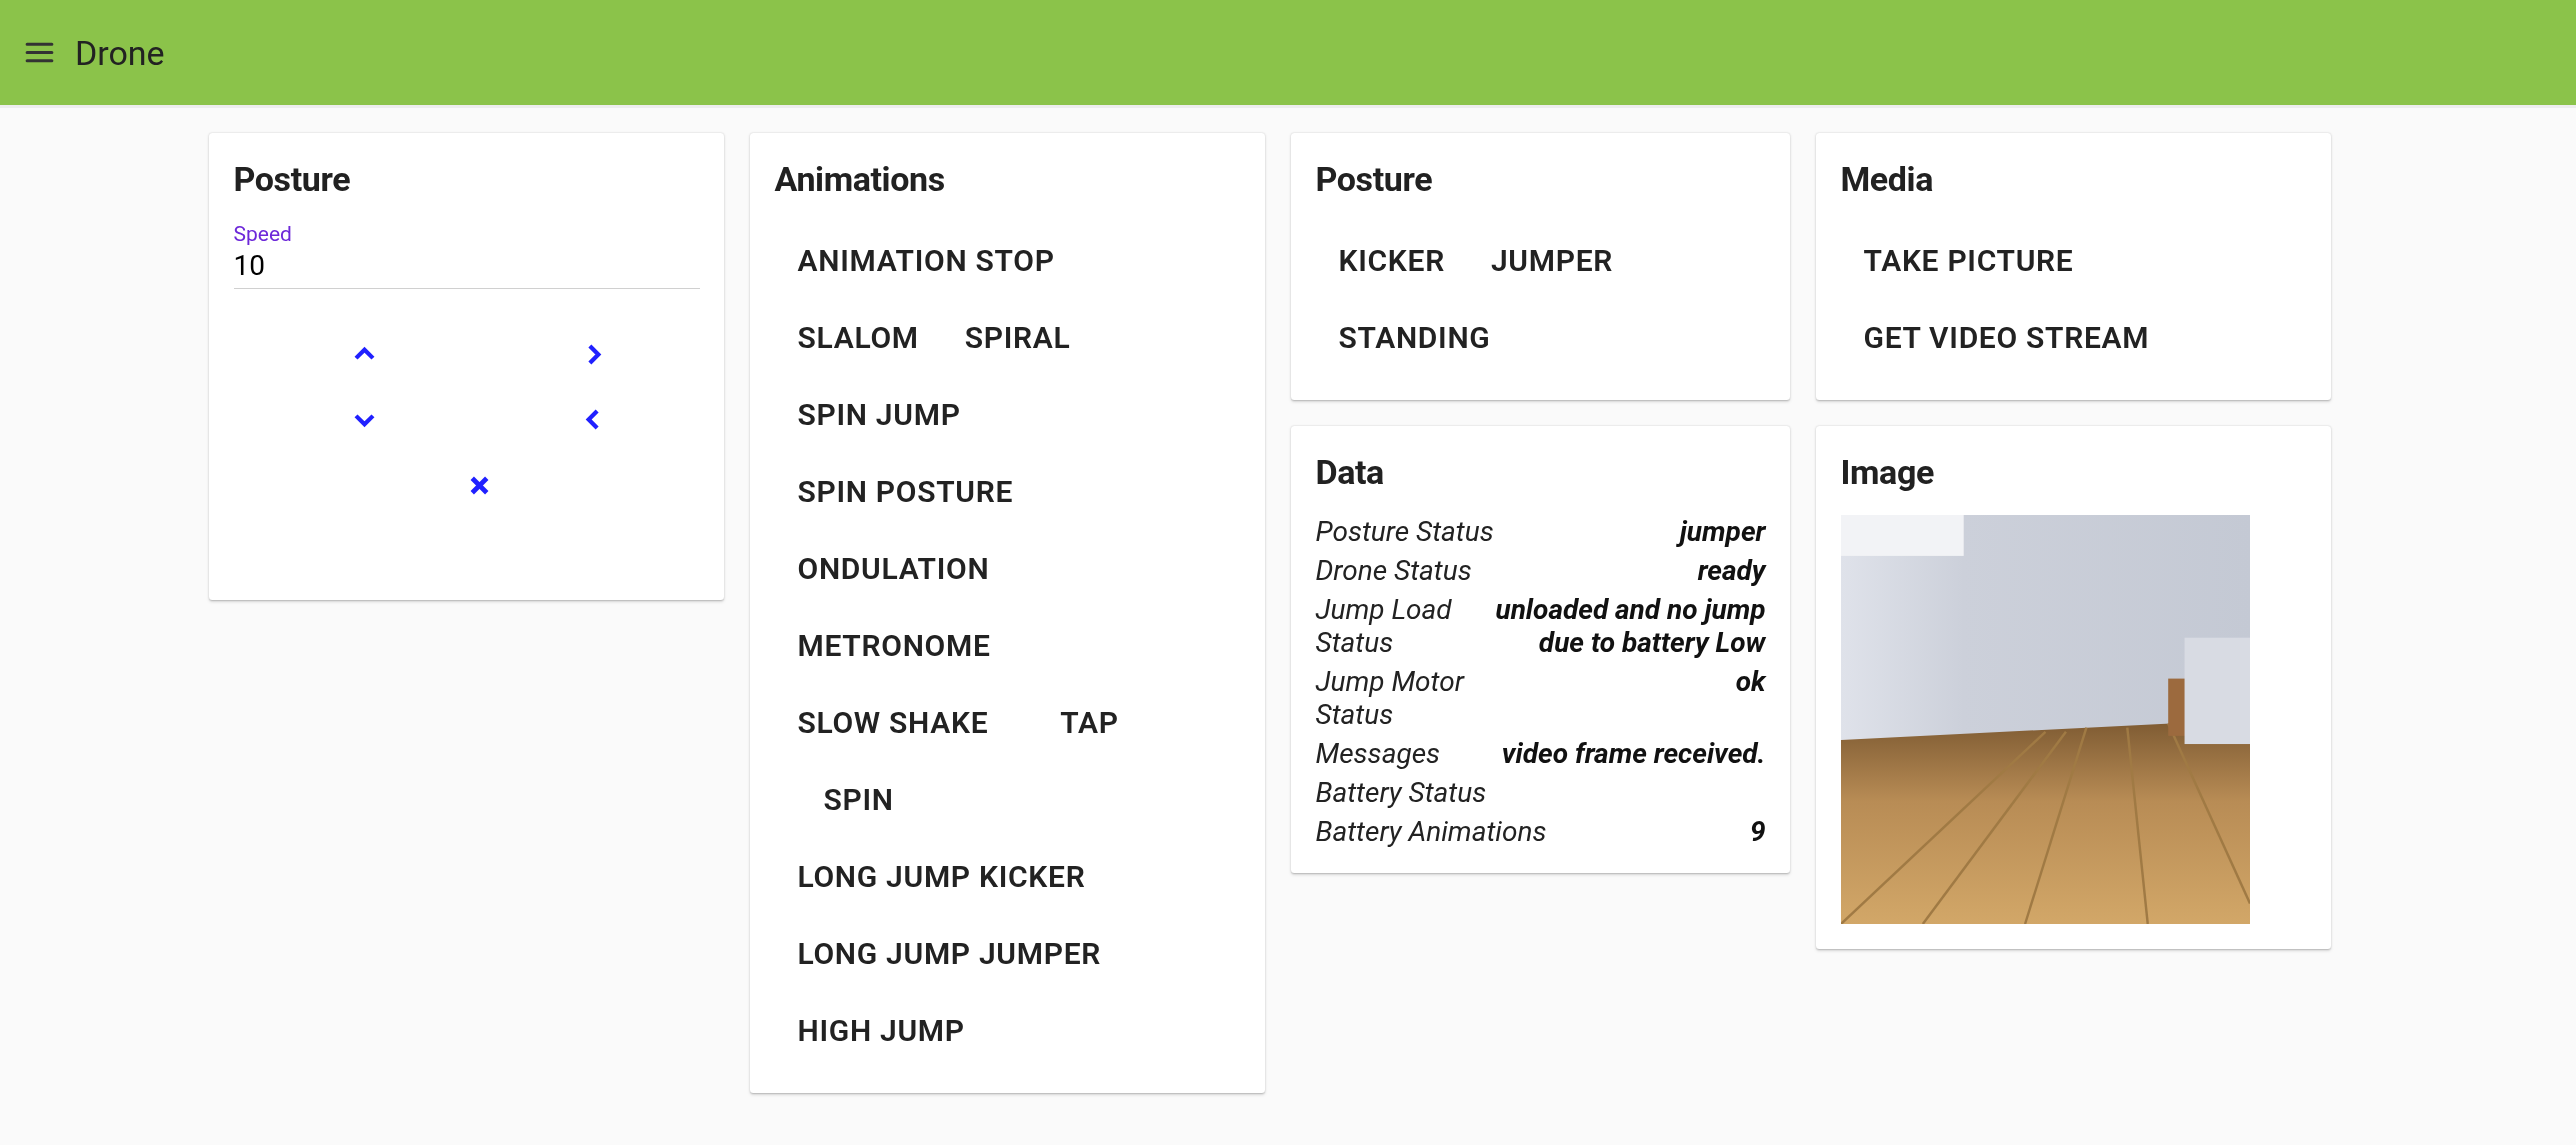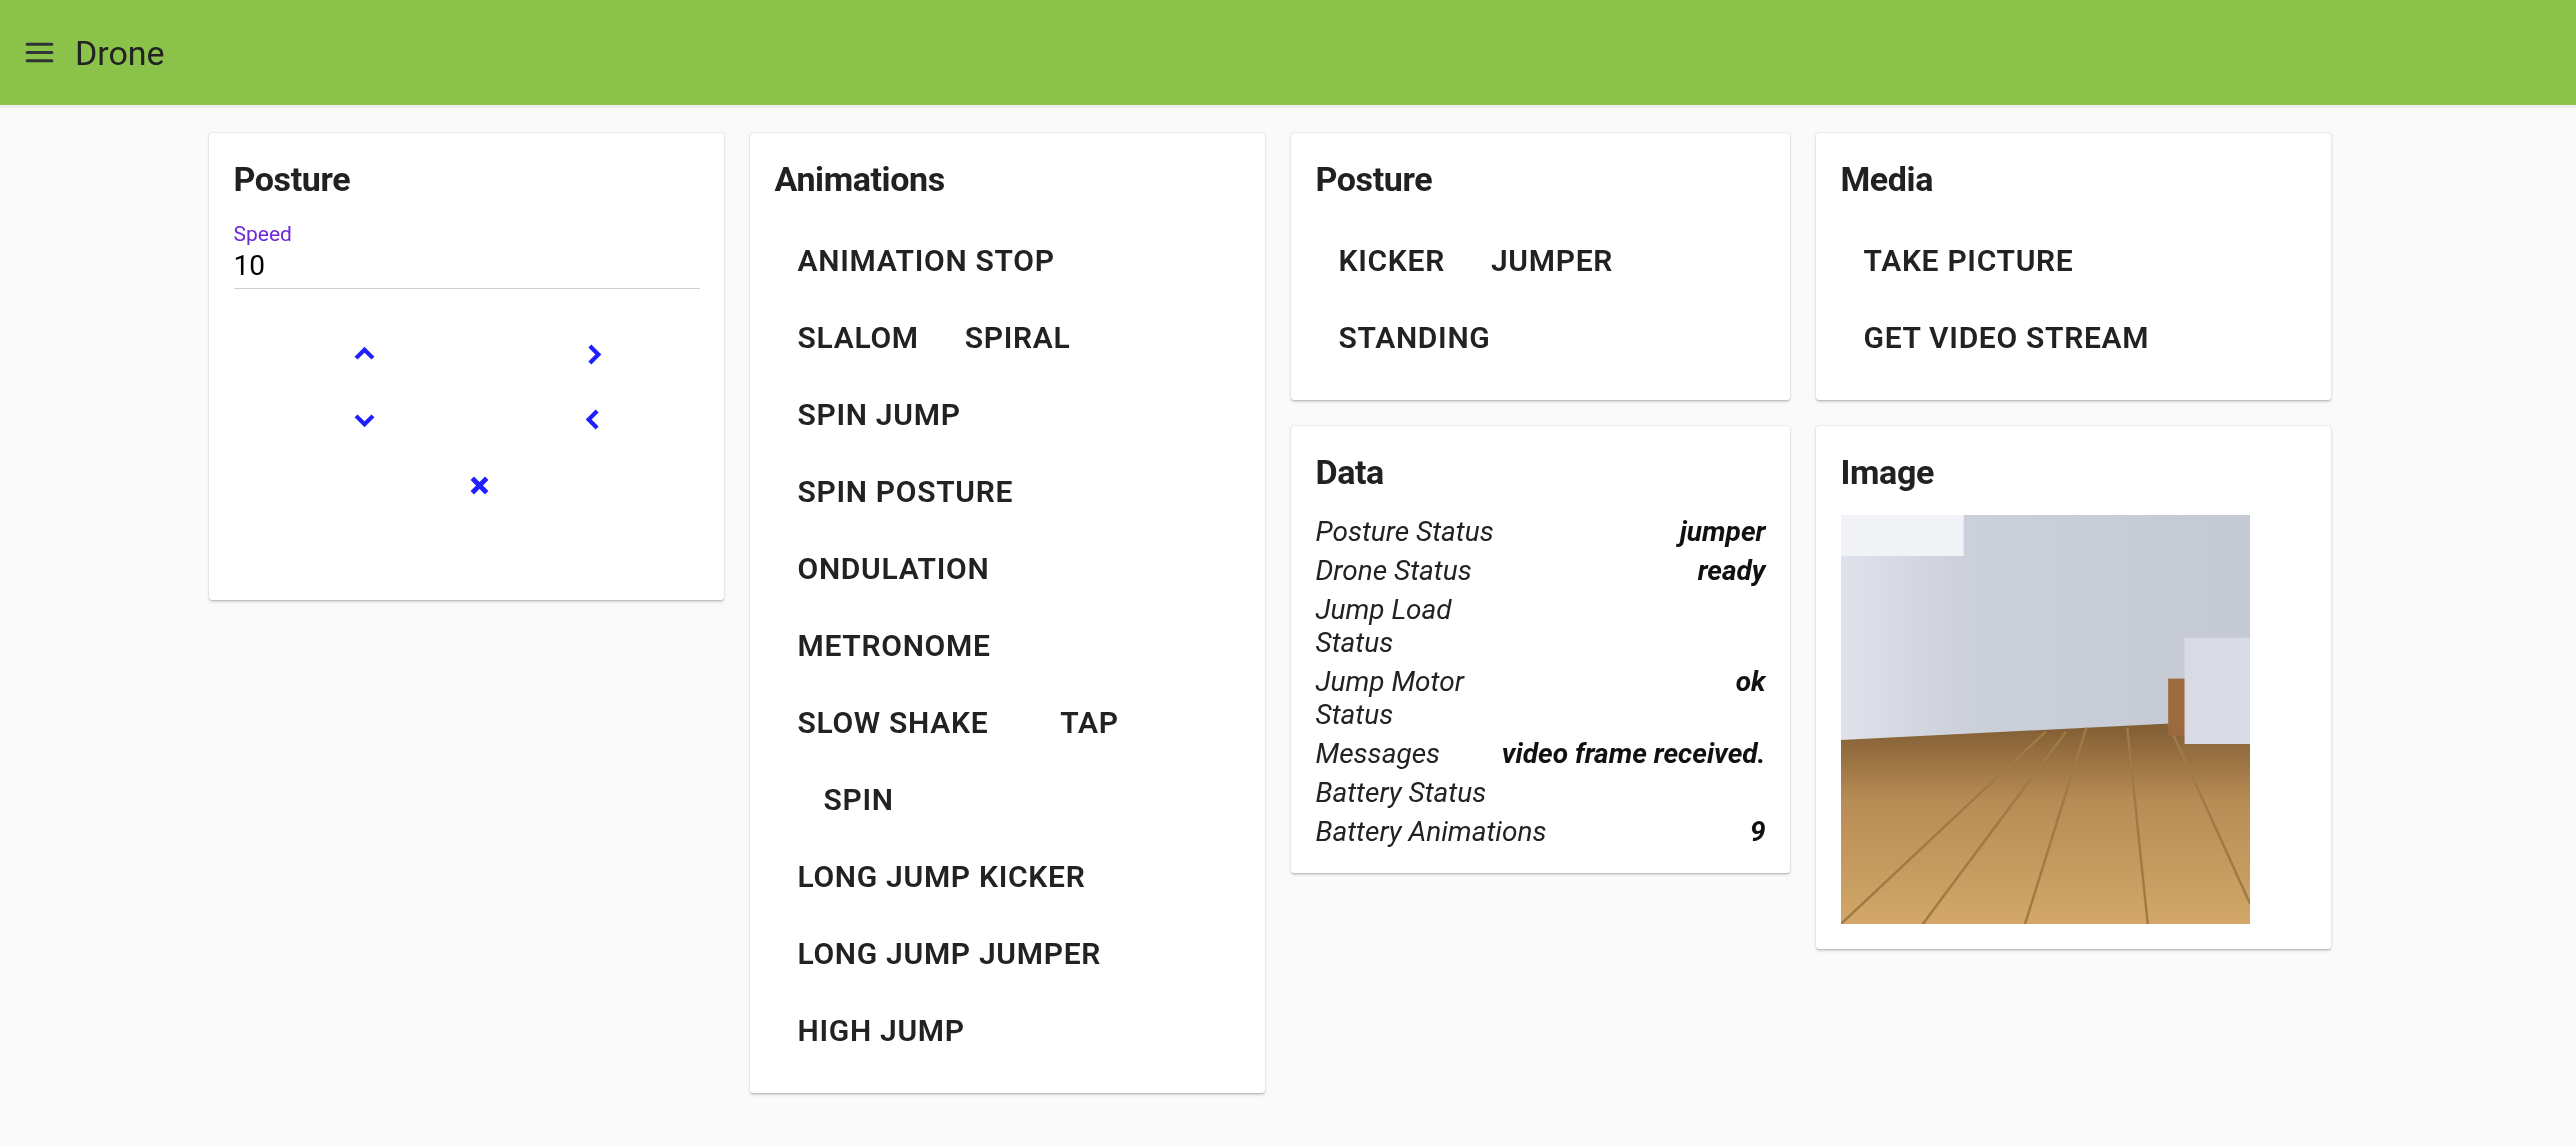--- a/index.html
+++ b/index.html
@@ -213,20 +213,21 @@
         <div class="data-row">
           <div class="data-key">Posture Status</div>
           <div class="data-val">jumper</div>
         </div>
         <div class="data-row">
           <div class="data-key">Drone Status</div>
           <div class="data-val">ready</div>
         </div>
         <div class="data-row">
           <div class="data-key" style="max-width:147px">Jump Load Status</div>
+          <div class="data-val">unloaded and no jump due to battery Low</div>
         </div>
         <div class="data-row">
           <div class="data-key">Jump Motor Status</div>
           <div class="data-val">ok</div>
         </div>
         <div class="data-row">
           <div class="data-key">Messages</div>
           <div class="data-val">video frame received.</div>
         </div>
         <div class="data-row">

